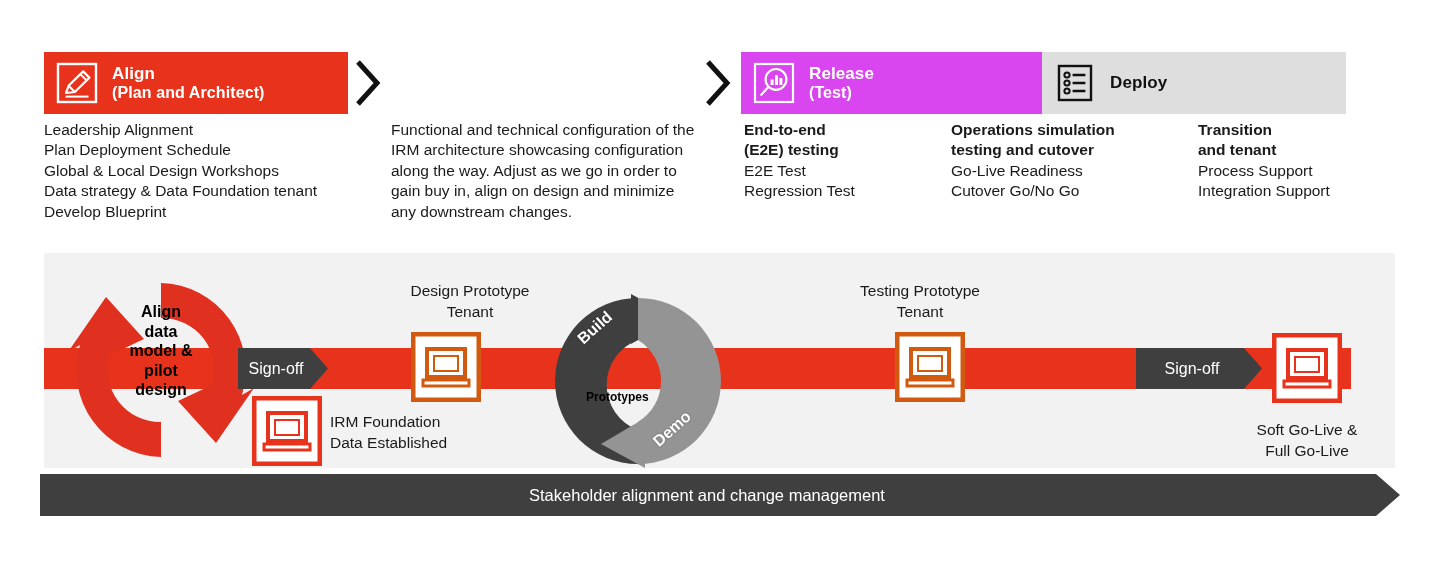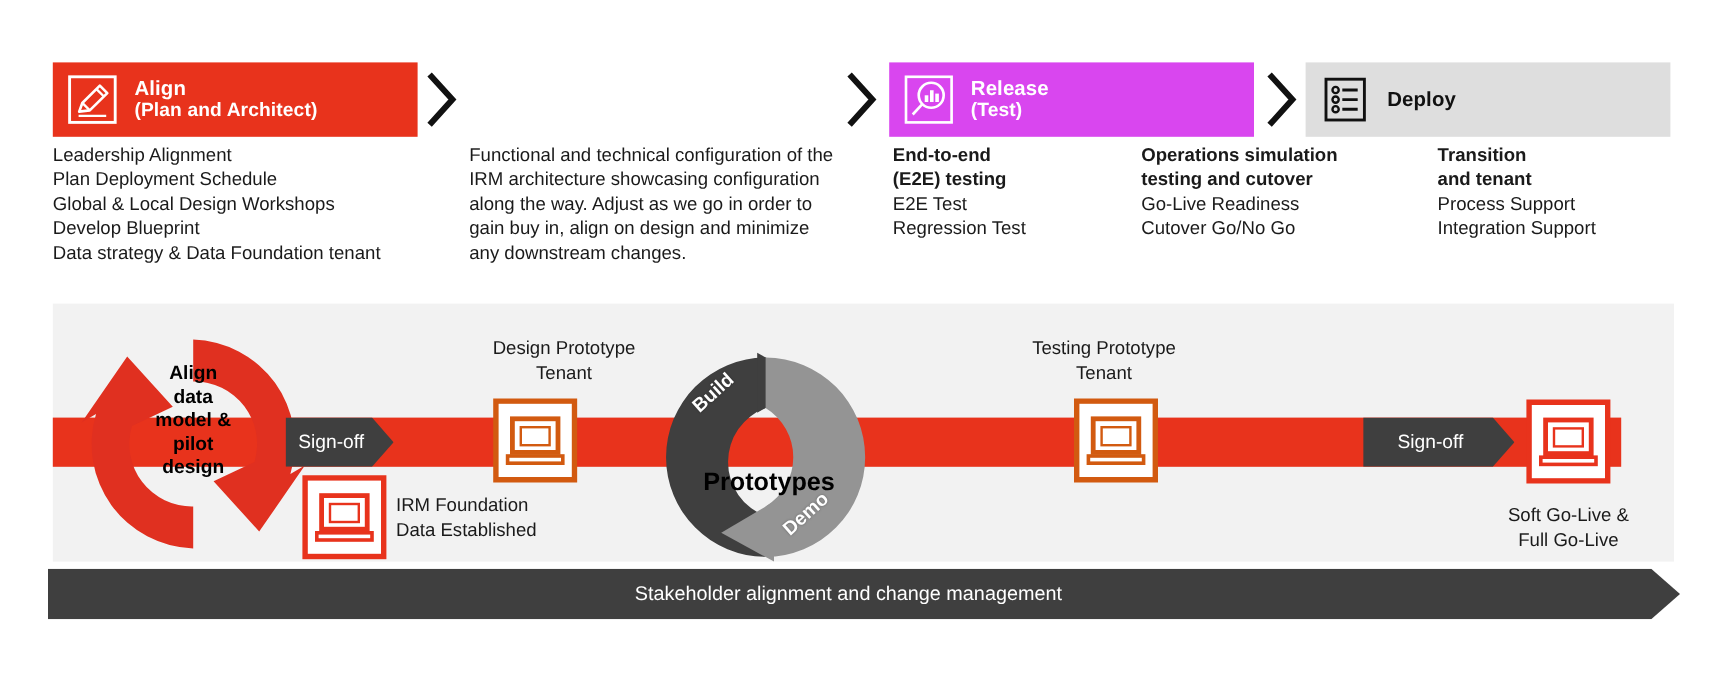--- a/index.html
+++ b/index.html
@@ -109,21 +109,21 @@
   .bottombar{position:absolute;left:40px;top:474px;width:1360px;height:42px;}
   .bottombar svg{position:absolute;left:0;top:0;display:block;}
   .bottombar span{
     position:absolute;left:0;top:0;width:1360px;height:42px;
     display:flex;align-items:center;justify-content:center;
     color:#ffffff;font-size:16.5px;
     padding-right:26px;box-sizing:border-box;
   }
 
   .mid-label{
-    position:absolute;font-weight:bold;color:#000;font-size:21px;
+    position:absolute;font-weight:bold;color:#000;font-size:12px;
   }
   .rot-build{
     position:absolute;
     font-weight:bold;font-size:16px;color:#ffffff;
     transform:rotate(-42deg);
     transform-origin:50% 50%;
     text-shadow:0 0 2px rgba(0,0,0,.35);
   }
   .rot-demo{
     position:absolute;
@@ -187,43 +187,43 @@
       </div>
     </div>
   </div>
 
   <div class="chevron" style="left:1053px;top:57px;">
     <svg viewBox="0 0 30 52" width="30" height="52">
         <path d="M5 5 L24 26 L5 47" fill="none" stroke="#111111" stroke-width="5"></path>
       </svg>
   </div>
 
-  <div class="phase dark-text" style="left:1088px;top:52px;width:304px;height:62px;">
+  <div class="phase dark-text" style="left:1042px;top:52px;width:304px;height:62px;">
     <div class="phase-header" style="width:304px;background:#dedede;">
       <span class="phase-icon">
         <svg viewBox="0 0 44 44" width="44" height="44">
           <rect x="6" y="5" width="32" height="34" fill="none" stroke="#111111" stroke-width="2.4"></rect>
           <circle cx="14" cy="14" r="2.6" fill="none" stroke="#111111" stroke-width="2"></circle>
           <circle cx="14" cy="22" r="2.6" fill="none" stroke="#111111" stroke-width="2"></circle>
           <circle cx="14" cy="30" r="2.6" fill="none" stroke="#111111" stroke-width="2"></circle>
           <path d="M19.6 14 H32.4 M19.6 22 H32.4 M19.6 30 H32.4" stroke="#111111" stroke-width="2.4"></path>
         </svg>
       </span>
       <div class="phase-titles">
         <div class="phase-title">Deploy</div>
       </div>
     </div>
   </div>
 
   <div class="bullets" style="left:44px;top:120px;">
     <span class="b">Leadership Alignment</span>
     <span class="b">Plan Deployment Schedule</span>
     <span class="b">Global &amp; Local Design Workshops</span>
+    <span class="b">Data strategy &amp; Data Foundation tenant</span>
     <span class="b">Develop Blueprint</span>
-    <span class="b">Data strategy &amp; Data Foundation tenant</span>
   </div>
 
   <div class="para" style="left:391px;top:120px;">Functional and technical configuration of the IRM architecture showcasing configuration along the way. Adjust as we go in order to gain buy in, align on design and minimize any downstream changes.</div>
 
   <div class="bullets" style="left:744px;top:120px;">
     <span class="b bold">End-to-end</span>
     <span class="b bold">(E2E) testing</span>
     <span class="b">E2E Test</span>
     <span class="b">Regression Test</span>
   </div>

